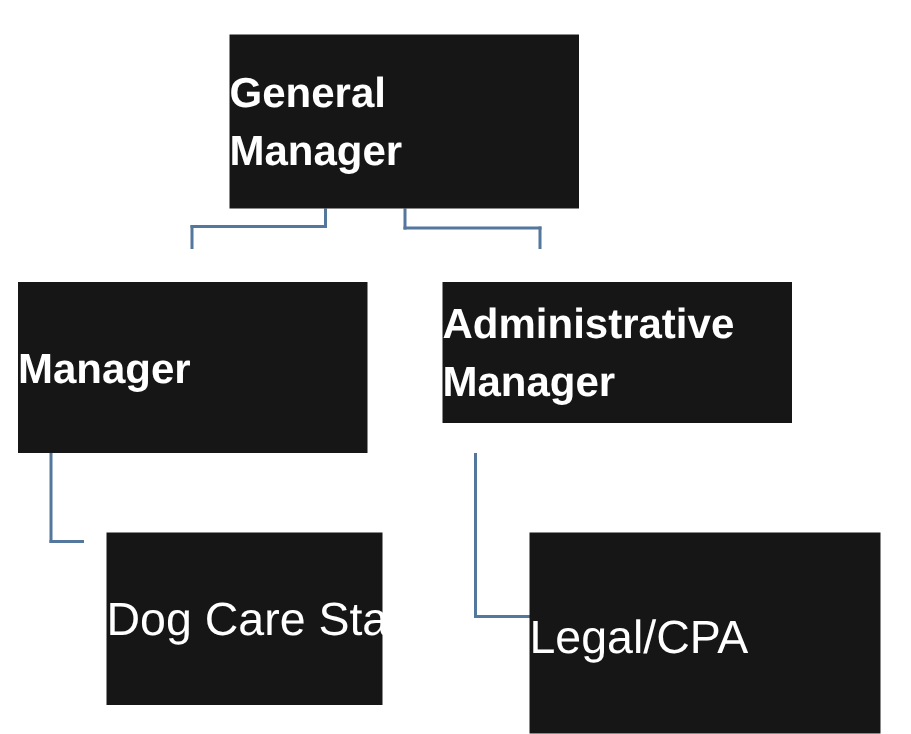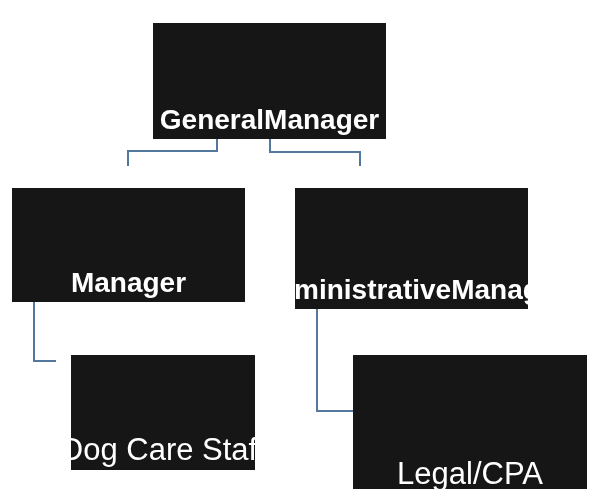--- a/index.html
+++ b/index.html
@@ -9,32 +9,32 @@
     height: 489px;
     background: var(--background, #ffffff);
     font-family: "Liberation Sans", sans-serif;
     overflow: hidden;
   }
   .box {
     position: absolute;
     background: var(--box-fill, #161616);
     color: var(--box-text, #ffffff);
     display: flex;
-    flex-direction: row;
-    align-items: flex-end;
+    flex-direction: column;
+    align-items: flex-start;
     justify-content: center;
     text-align: center;
   }
   .box.bold   { font-weight: 700; font-size: 28px; line-height: 39px; }
   .box.regular{ font-weight: 400; font-size: 31px; line-height: 40px; }
   .box .line  { display: block; white-space: nowrap; }
 
   #box-gm    { left: 153px; top: 23px;  width: 233px; height: 116px; }
   #box-ops   { left: 12px;  top: 188px; width: 233px; height: 114px; }
-  #box-admin { left: 295px; top: 188px; width: 233px; height: 121px; }
+  #box-admin { left: 295px; top: 188px; width: 233px; height: 94px; }
   #box-dog   { left: 71px;  top: 355px; width: 184px; height: 115px; }
   #box-legal { left: 353px; top: 355px; width: 234px; height: 139px; }
 
   .seg { position: absolute; background: var(--connector, #54779e); }
   .seg.v { width: 2px; }
   .seg.h { height: 2px; }
 
   
   #seg-a1 { left: 216px; top: 139px; height: 13px; }
   #seg-a2 { left: 127px; top: 150px; width: 91px; }

